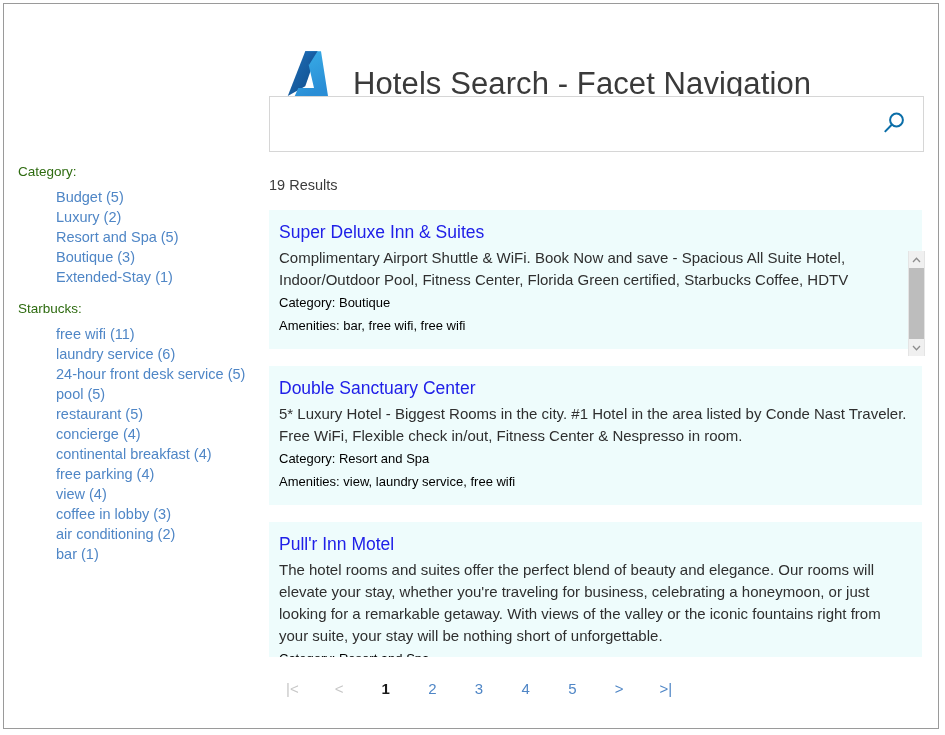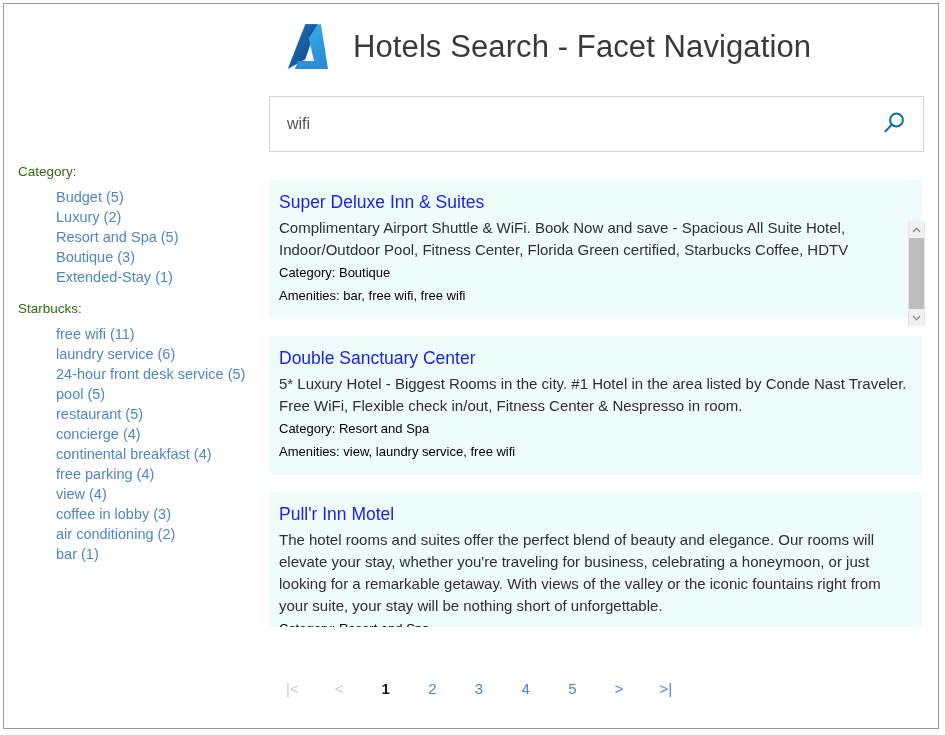--- a/index.html
+++ b/index.html
@@ -15,25 +15,25 @@
     left: 3px; top: 3px;
     width: 936px; height: 726px;
     border: 1px solid #9a9a9a;
     background: #ffffff;
     overflow: hidden;
   }
 
   
   #header {
     position: absolute;
-    left: 0; top: 0;
+    left: 0; top: 13px;
     width: 100%;
     height: 85px;
     display: flex;
-    align-items: center;
+    align-items: flex-end;
     padding-left: 275px;
   }
   #azure-logo { width: 56px; height: 56px; flex: 0 0 auto; }
   #app-title {
     margin-left: 18px;
     font-size: 31px;
     font-weight: 400;
     color: #3a3a3a;
     white-space: nowrap;
     letter-spacing: 0.1px;
@@ -111,21 +111,21 @@
   #results-count {
     margin-top: 24px;
     font-size: 14.5px;
     color: #3b3b3b;
     line-height: 18px;
   }
 
   
   #results-viewport {
     position: relative;
-    margin-top: 28px;
+    margin-top: 16px;
     width: 656px;
     height: 447px;
     overflow: hidden;
   }
   #results-list {
     width: 653px;
   }
   .result-card {
     background: #eefcfc;
     padding: 10px 14px 12px 10px;
@@ -257,31 +257,31 @@
         <a class="facet-link">air conditioning (2)</a>
         <a class="facet-link">bar (1)</a>
       </div>
     </div>
 
   </div>
 
   <div id="main">
 
     <div id="search-wrap">
-      <input id="search-input" type="text" value="wifi" style="">
       <button id="search-button">
         <span>
           <svg width="26" height="26" viewBox="0 0 26 26" xmlns="http://www.w3.org/2000/svg">
             <circle cx="15.5" cy="10" r="6.4" fill="none" stroke="#0b6ea8" stroke-width="2"></circle>
             <line x1="10.7" y1="14.7" x2="4.5" y2="21.2" stroke="#0b6ea8" stroke-width="2" stroke-linecap="square"></line>
           </svg>
         </span>
       </button>
     </div>
 
+    <div id="results-count">19 Results</div>
 
     <div id="results-viewport">
       <div id="results-list">
 
         <div class="result-card">
           <a class="result-title">Super Deluxe Inn &amp; Suites</a>
           <div class="result-desc">Complimentary Airport Shuttle &amp; WiFi.  Book Now and save - Spacious All Suite Hotel, Indoor/Outdoor Pool, Fitness Center, Florida Green certified, Starbucks Coffee, HDTV</div>
           <div class="result-meta">Category: Boutique</div>
           <div class="result-meta">Amenities: bar, free wifi, free wifi</div>
         </div>

